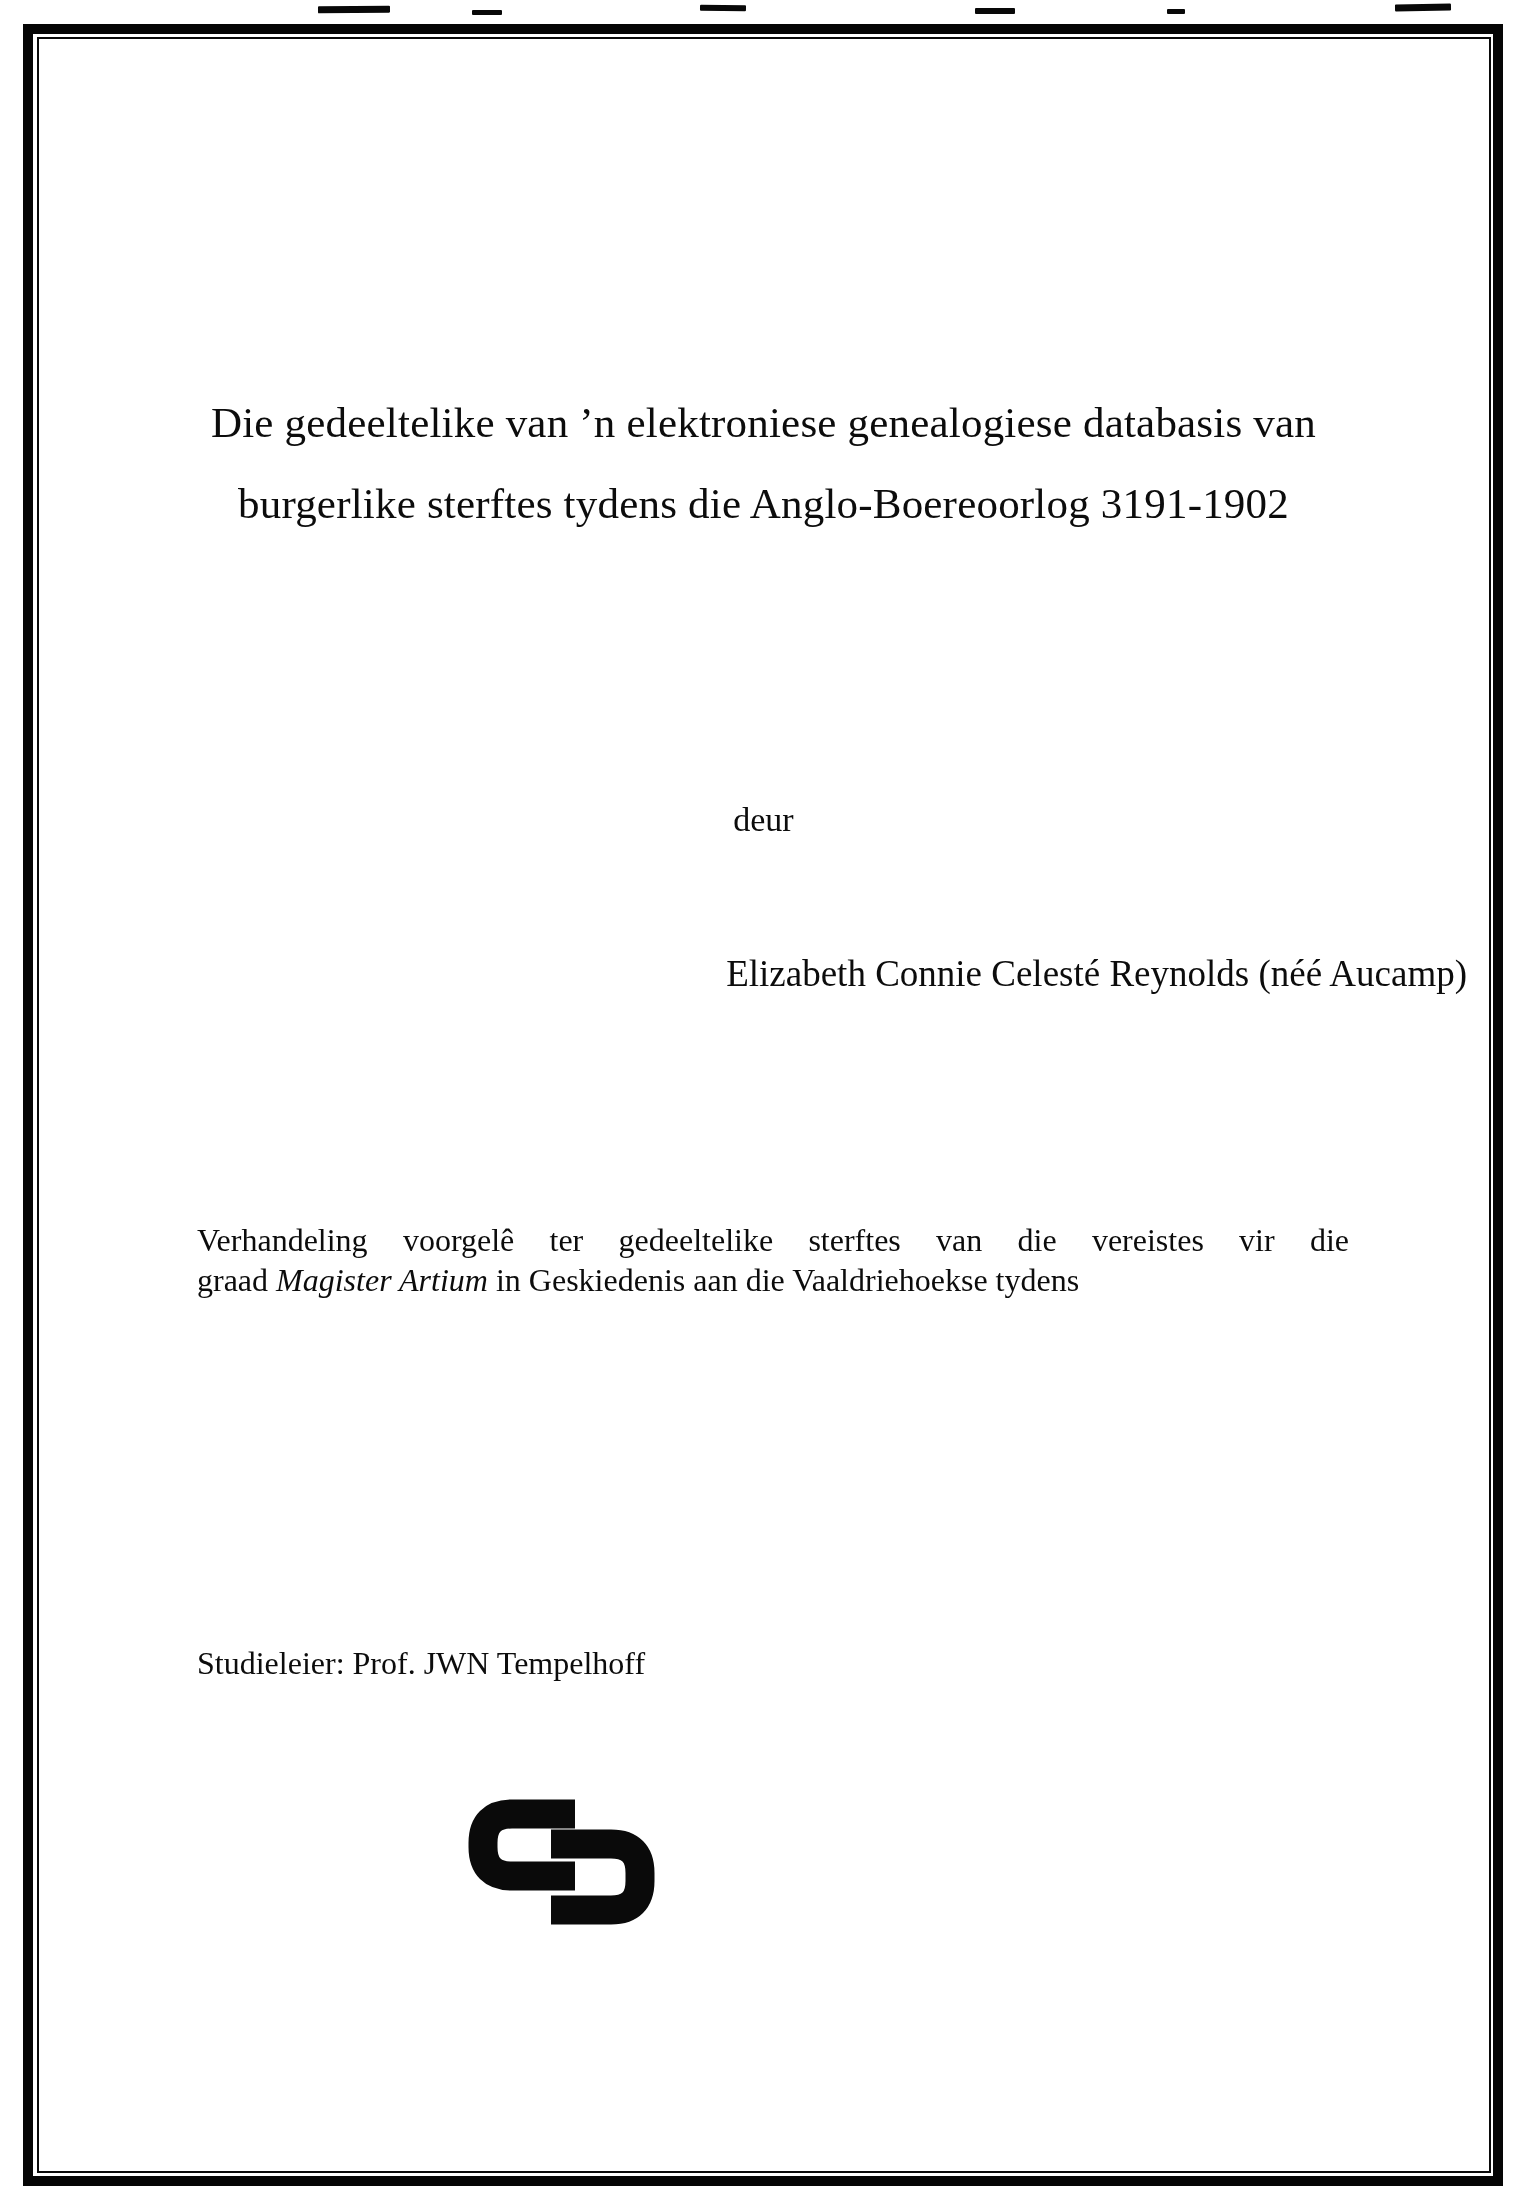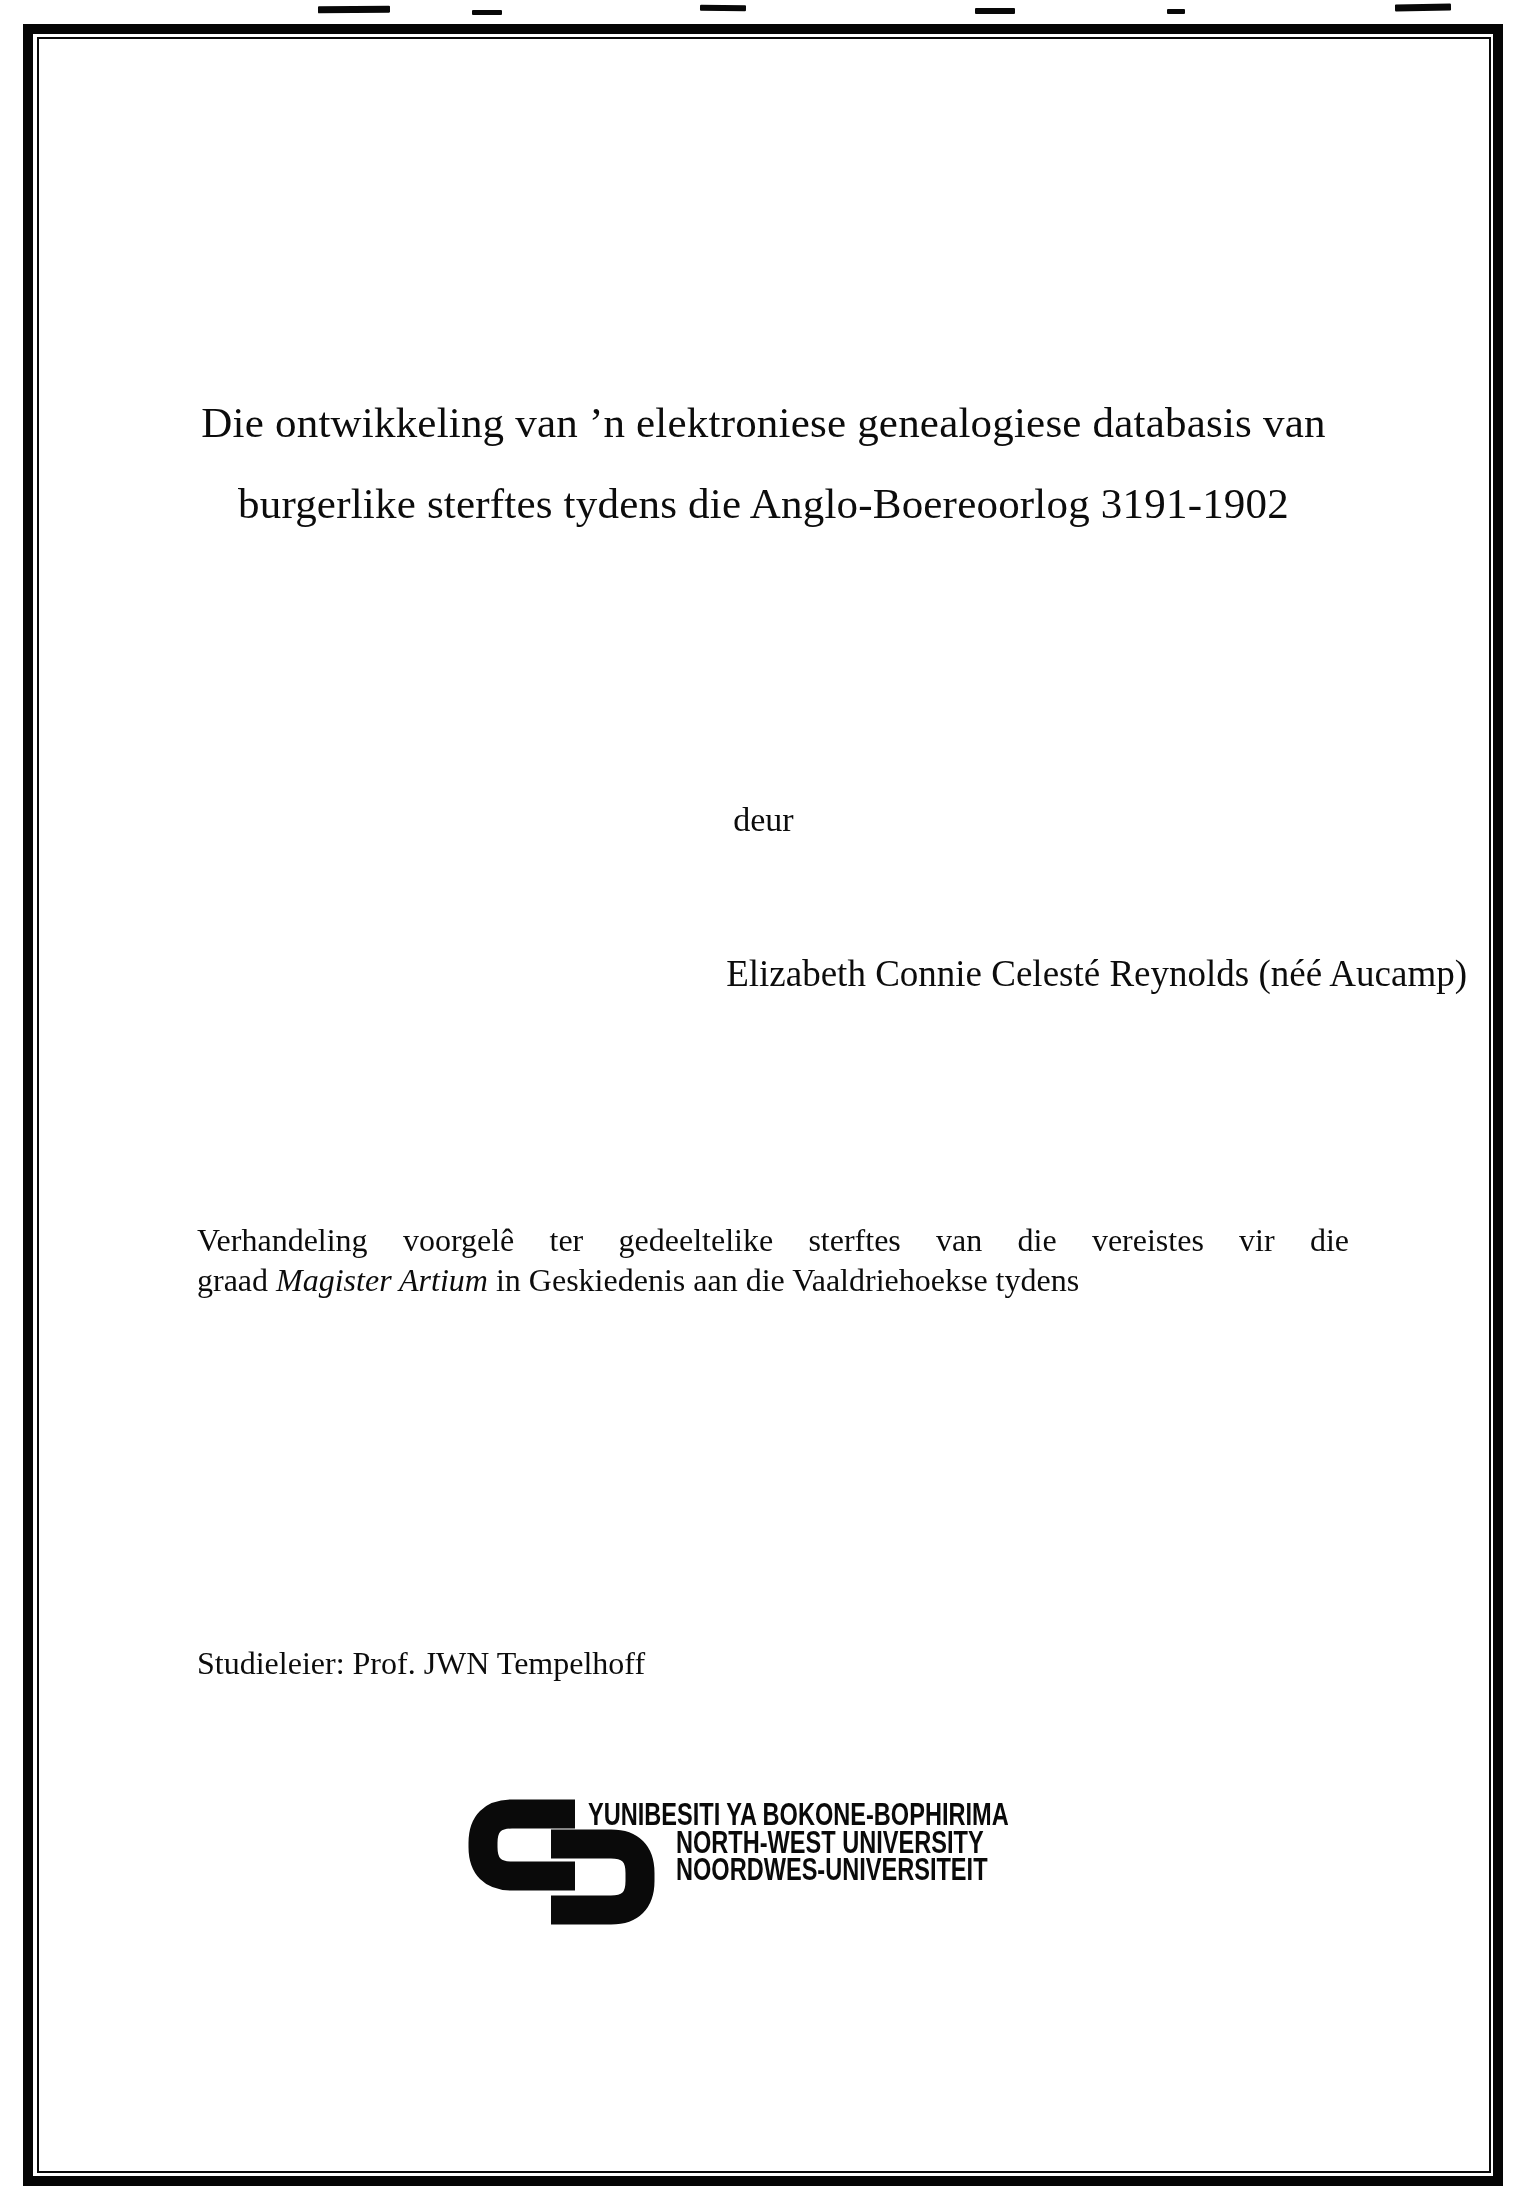--- a/index.html
+++ b/index.html
@@ -116,21 +116,21 @@
   <div class="frame-inner"></div>
 
   <div class="artifact a1"></div>
   <div class="artifact a2"></div>
   <div class="artifact a3"></div>
   <div class="artifact a4"></div>
   <div class="artifact a5"></div>
   <div class="artifact a6"></div>
 
   <div class="thesis-title">
-    <div>Die ontwikkeling van ’n elektroniese genealogiese databasis van</div>
+    <div>Die gedeeltelike van ’n elektroniese genealogiese databasis van</div>
     <div>burgerlike sterftes tydens die Anglo-Boereoorlog 3191-1902</div>
   </div>
 
   <div class="byline">deur</div>
 
   <div class="author">Elizabeth Connie Celesté Reynolds (néé Aucamp)</div>
 
   <div class="statement">
     <div class="just">Verhandeling voorgelê ter gedeeltelike sterftes van die vereistes vir die</div>
     <div><span>graad </span><span class="it">Magister Artium</span><span> in Geskiedenis aan die Vaaldriehoekse tydens</span></div>
@@ -140,19 +140,14 @@
     <div>Studieleier: Prof. JWN Tempelhoff</div>
   </div>
 
   <svg class="logo-mark" viewBox="0 0 190 130" xmlns="http://www.w3.org/2000/svg">
     <g fill="none" stroke="#0a0a0a" stroke-width="29" stroke-linecap="butt">
       <path d="M 107,15 H 44 Q 15,15 15,44 V 48 Q 15,77 44,77 H 107"></path>
       <path d="M 83,45 H 143 Q 172,45 172,74 V 82 Q 172,111 143,111 H 83"></path>
     </g>
   </svg>
 
-  <div class="logo-text">
-    <div class="lt">YUNIBESITI YA BOKONE-BOPHIRIMA</div>
-    <div class="lt indent">NORTH-WEST UNIVERSITY</div>
-    <div class="lt indent">NOORDWES-UNIVERSITEIT</div>
-  </div>
 
 </div>
 
 </body></html>

